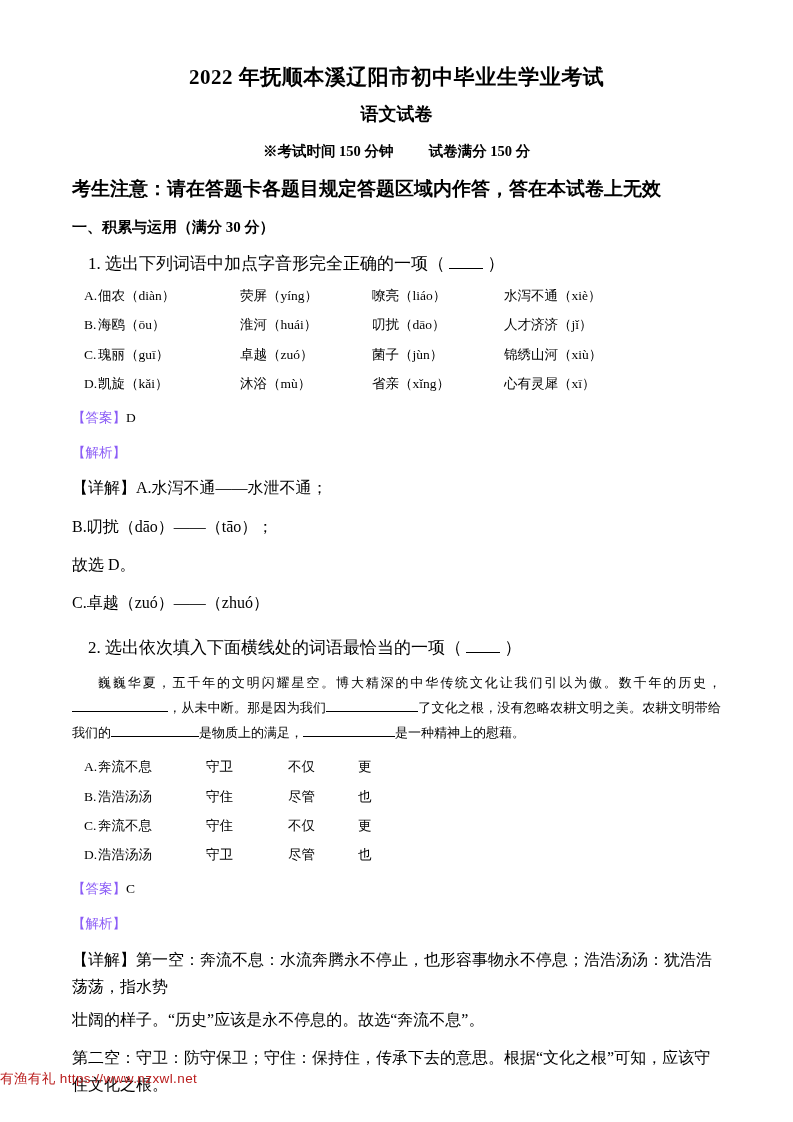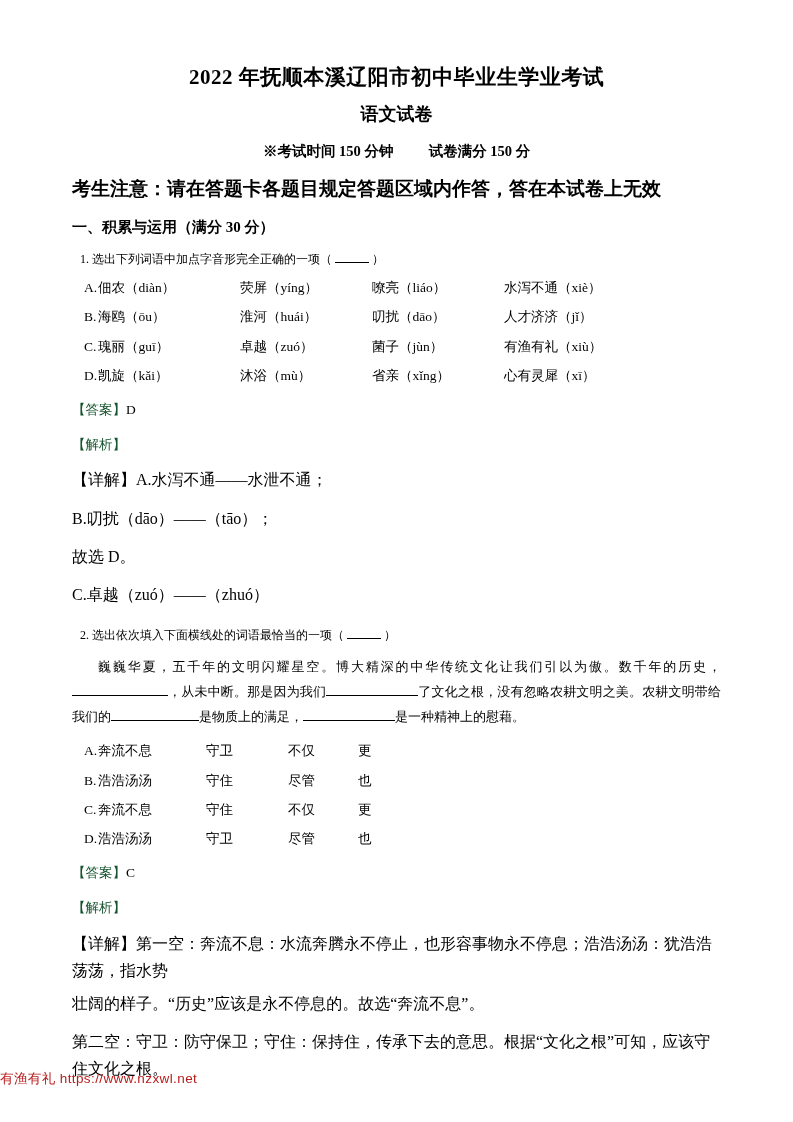--- a/index.html
+++ b/index.html
@@ -52,22 +52,22 @@
     margin: 14px 0 0 0;
     line-height: 1.5;
   }
   .section-head {
     font-size: 15px;
     font-weight: bold;
     margin: 12px 0 0 0;
     line-height: 1.6;
   }
   .q-stem {
-    font-size: 12px;
-    margin: 11px 0 0 8px;
+    font-size: 17px;
+    margin: 11px 0 0 16px;
     line-height: 1.6;
   }
   .opt-row {
     display: flex;
     font-size: 13.5px;
     margin: 9px 0 0 0;
     line-height: 1.5;
   }
   .opt-label {
     width: 26px;
@@ -84,21 +84,21 @@
   .opt2-c2 { width: 82px;  flex: 0 0 82px; }
   .opt2-c3 { width: 70px;  flex: 0 0 70px; }
   .opt2-c4 { width: 60px;  flex: 0 0 60px; }
 
   .answer-line, .analysis-line {
     font-size: 13.5px;
     margin: 13px 0 0 0;
     line-height: 1.6;
   }
   .tag {
-    color: #14532d;
+    color: #8b5cf6;
   }
   .ans-val {
     color: #000;
   }
   .detail-line {
     font-size: 16px;
     margin: 11px 0 0 0;
     line-height: 1.7;
   }
   .para {
@@ -167,21 +167,21 @@
     <span class="opt-c1">海鸥（ōu）</span>
     <span class="opt-c2">淮河（huái）</span>
     <span class="opt-c3">叨扰（dāo）</span>
     <span class="opt-c4">人才济济（jǐ）</span>
   </div>
   <div class="opt-row">
     <span class="opt-label">C.</span>
     <span class="opt-c1">瑰丽（guī）</span>
     <span class="opt-c2">卓越（zuó）</span>
     <span class="opt-c3">菌子（jùn）</span>
-    <span class="opt-c4">有渔有礼（xiù）</span>
+    <span class="opt-c4">锦绣山河（xiù）</span>
   </div>
   <div class="opt-row">
     <span class="opt-label">D.</span>
     <span class="opt-c1">凯旋（kǎi）</span>
     <span class="opt-c2">沐浴（mù）</span>
     <span class="opt-c3">省亲（xǐng）</span>
     <span class="opt-c4">心有灵犀（xī）</span>
   </div>
 
   <div class="answer-line">

